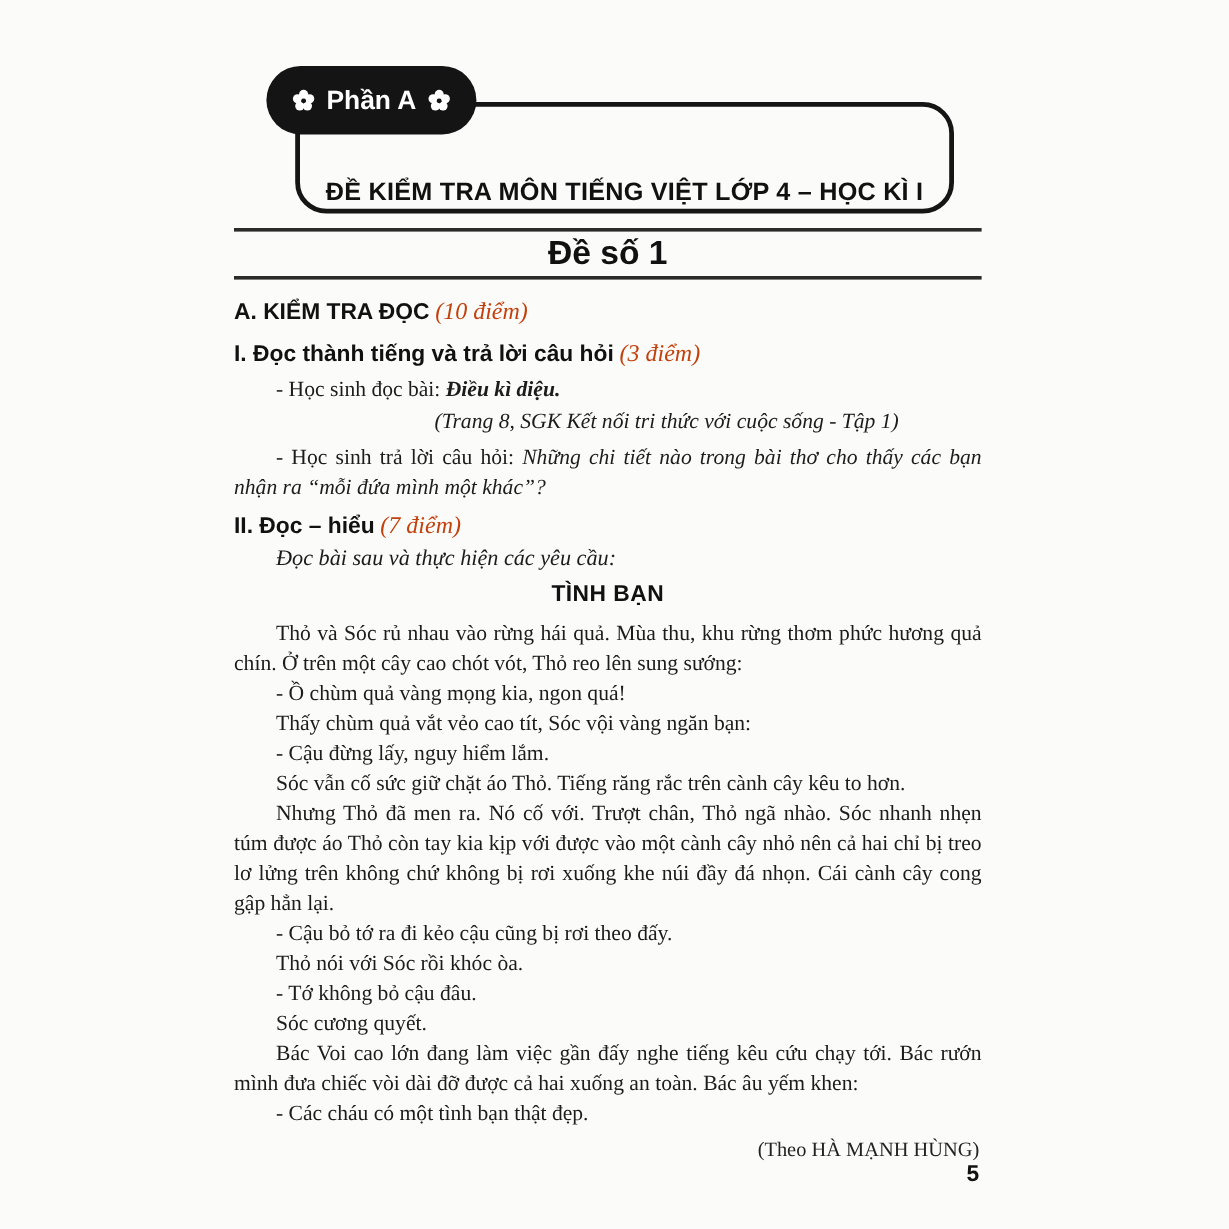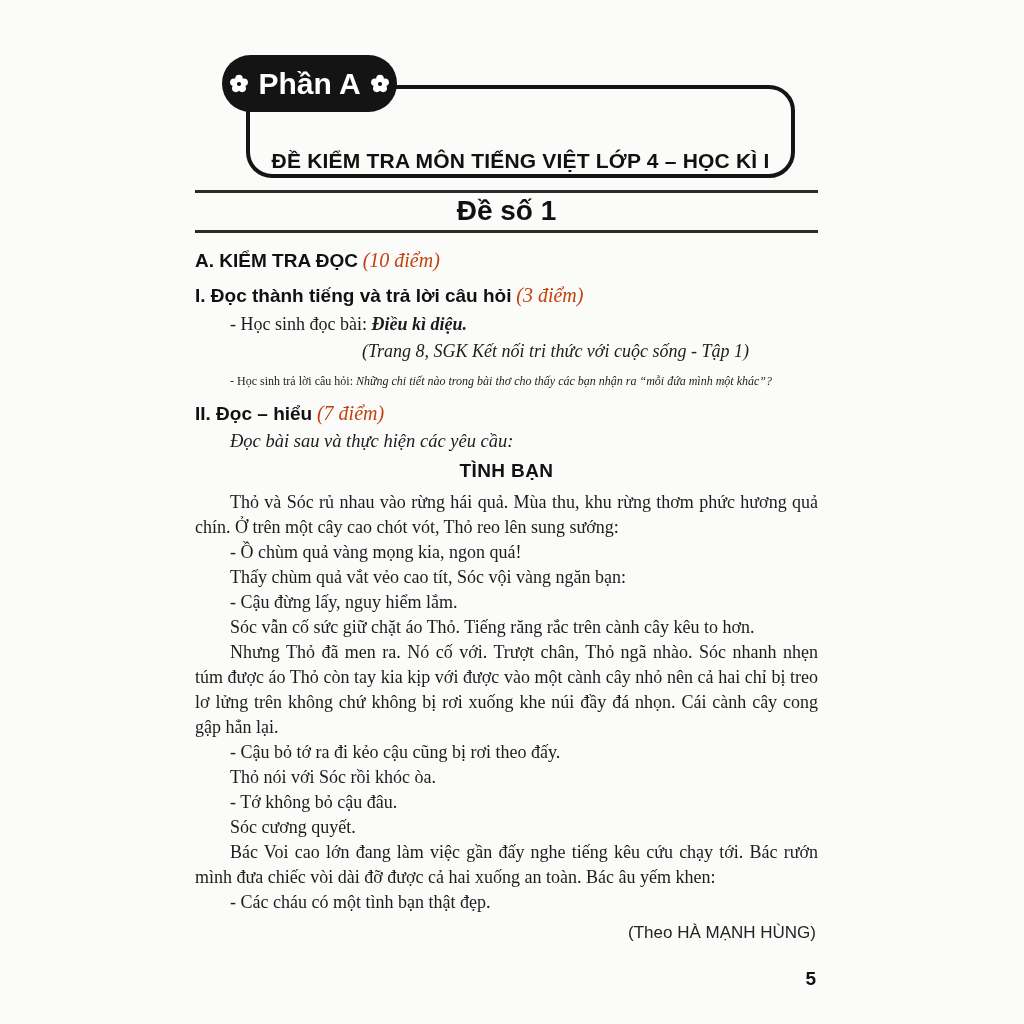--- a/index.html
+++ b/index.html
@@ -30,21 +30,21 @@
     font-size:21px; letter-spacing:0.2px; white-space:nowrap; color:#111;
   }
   .part-badge {
     position:absolute; left:27px; top:55px; width:175px; height:57px;
     background:#141414; border-radius:30px;
     display:flex; align-items:center; justify-content:center; gap:9px;
     z-index:2;
   }
   .part-badge .badge-label {
     color:#fff; font-family:"Liberation Sans", sans-serif;
-    font-weight:bold; font-size:30px; white-space:nowrap;
+    font-weight:bold; font-size:22px; white-space:nowrap;
   }
   .flower { width:20px; height:20px; display:block; }
 
   
   .test-number-bar {
     margin-top:12px;
     border-top:3px solid #2b2b2b; border-bottom:3px solid #2b2b2b;
     padding:6px 0 5px; text-align:center;
   }
   .test-number-bar .test-number {
@@ -63,30 +63,30 @@
   .line-p  { margin:0; font-size:18px; line-height:25px; text-indent:35px; }
   .body-p  { margin:0; font-size:18px; line-height:25px; text-indent:35px; text-align:justify; }
   .body-p.first { margin-top:6px; }
   .reading-line { margin:3px 0 0; }
   .bold-ital { font-weight:bold; font-style:italic; }
   .ital { font-style:italic; }
   .source-line {
     margin:2px 0 0; text-align:center; padding-left:98px;
     font-style:italic; font-size:18px; line-height:25px;
   }
-  .question-p { margin:5px 0 0; font-size:12px; line-height:25px; text-indent:35px; text-align:justify; }
+  .question-p { margin:5px 0 0; font-size:18px; line-height:25px; text-indent:35px; text-align:justify; }
   .instruction-p { margin:2px 0 0; font-size:18.5px; line-height:25px; text-indent:35px; font-weight:normal; font-style:italic; }
   .story-title {
     margin:4px 0 0; text-align:center;
     font-family:"Liberation Sans", sans-serif; font-weight:bold;
     font-size:19px; line-height:26px; letter-spacing:0.4px; color:#111;
   }
   .attribution {
     margin:7px 0 0; text-align:right; padding-right:2px;
-    font-family:Liberation Sans, sans-serif; font-size:17px; line-height:21px; color:#222;
+    font-family:Liberation Serif, serif; font-size:17px; line-height:21px; color:#222;
   }
   .page-number {
     position:absolute; top:968px; right:208px;
     font-family:"Liberation Sans", sans-serif; font-weight:bold;
     font-size:19px; color:#111;
   }
 </style>
 </head>
 <body>
 

